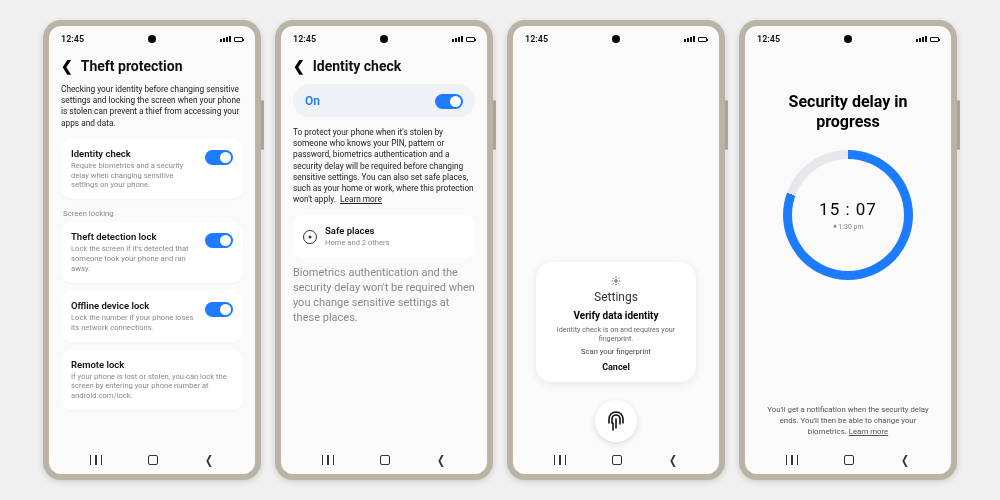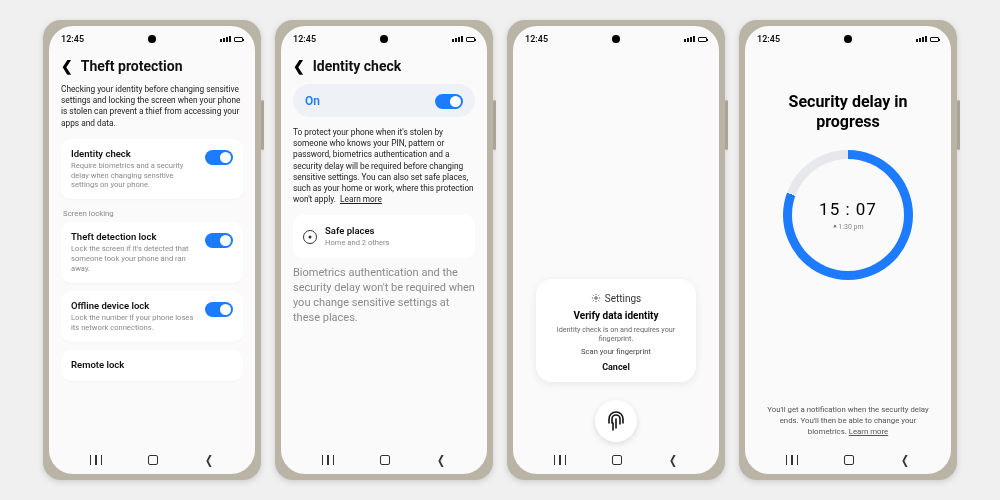--- a/index.html
+++ b/index.html
@@ -30,21 +30,21 @@
     top:80px;
     width:3px;
     height:50px;
     background:#a8a396;
     border-radius:2px;
   }
   .screen {
     width: 100%;
     height: 100%;
     background: #fafafa;
-    border-radius: 24px;
+    border-radius: 12px;
     overflow: hidden;
     display: flex;
     flex-direction: column;
     position: relative;
   }
   .camera-cut {
     position: absolute;
     top: 9px;
     left: 50%;
     transform: translateX(-50%);
@@ -120,21 +120,21 @@
   .pin-icon::after{content:"";position:absolute;left:50%;top:50%;width:3px;height:3px;background:#333;border-radius:50%;transform:translate(-50%,-50%);}
   .small-note{font-size:11px;line-height:1.35;color:#8a8a8a;margin-top:8px;}
   .learn{ text-decoration:underline;}
   
   .s3-center{ flex:1; display:flex; flex-direction:column; align-items:center; justify-content:flex-end; padding-bottom:4px;}
   .s3-card{
     background:#fff; border-radius:16px; padding:14px 14px 10px;
     width:160px; text-align:center; box-shadow:0 2px 8px rgba(0,0,0,0.08);
     margin-bottom:18px;
   }
-  .gear-top{display:flex;align-items:center;justify-content:center;gap:4px;font-size:10px;color:#333;margin-bottom:6px;}
+  .gear-top{display:flex;align-items:center;justify-content:center;gap:4px;font-size:12px;color:#333;margin-bottom:6px;flex-direction:column;}
   .gear-icon{width:10px;height:10px;}
   .verify-title{font-size:10px;font-weight:700;margin-bottom:4px;}
   .verify-desc{font-size:7.2px;color:#666;line-height:1.35;margin-bottom:3px;}
   .scan-label{font-size:7.6px;color:#444;margin-bottom:6px;}
   .cancel{font-size:9px;font-weight:700;color:#111;}
   .fp-circle{
     width:42px;height:42px;border-radius:50%;background:#fff;
     display:flex;align-items:center;justify-content:center;
     box-shadow:0 2px 6px rgba(0,0,0,0.12);
   }
@@ -204,20 +204,21 @@
             <div class="card-title">Offline device lock</div>
             <div class="card-sub">Lock the number if your phone loses its network connections.</div>
           </div>
           <div class="toggle on"></div>
         </div>
       </div>
 
       <div class="card">
         <div>
           <div class="card-title">Remote lock</div>
+          <div class="card-sub">If your phone is lost or stolen, you can lock the screen by entering your phone number at android.com/lock.</div>
         </div>
       </div>
     </div>
     <div class="navbar">
       <span class="nav-recent">
           <span></span>
           <span></span>
           <span></span>
         </span>
       <span class="nav-home"></span>

